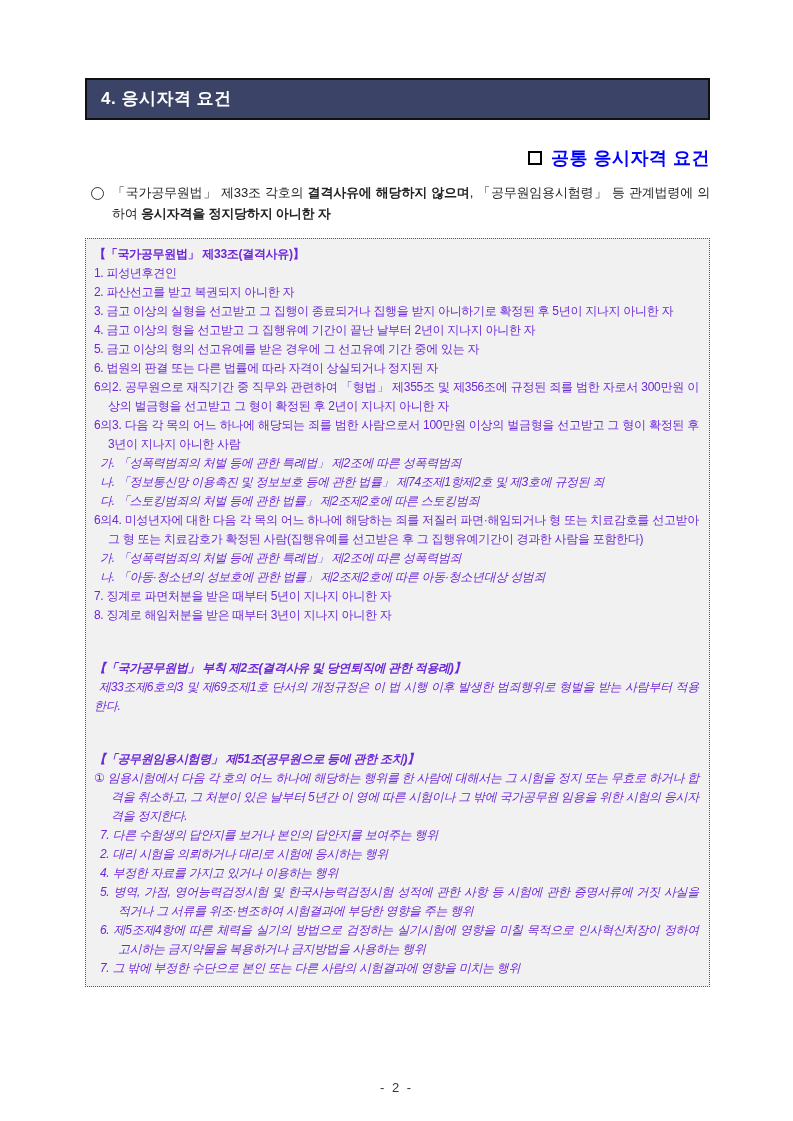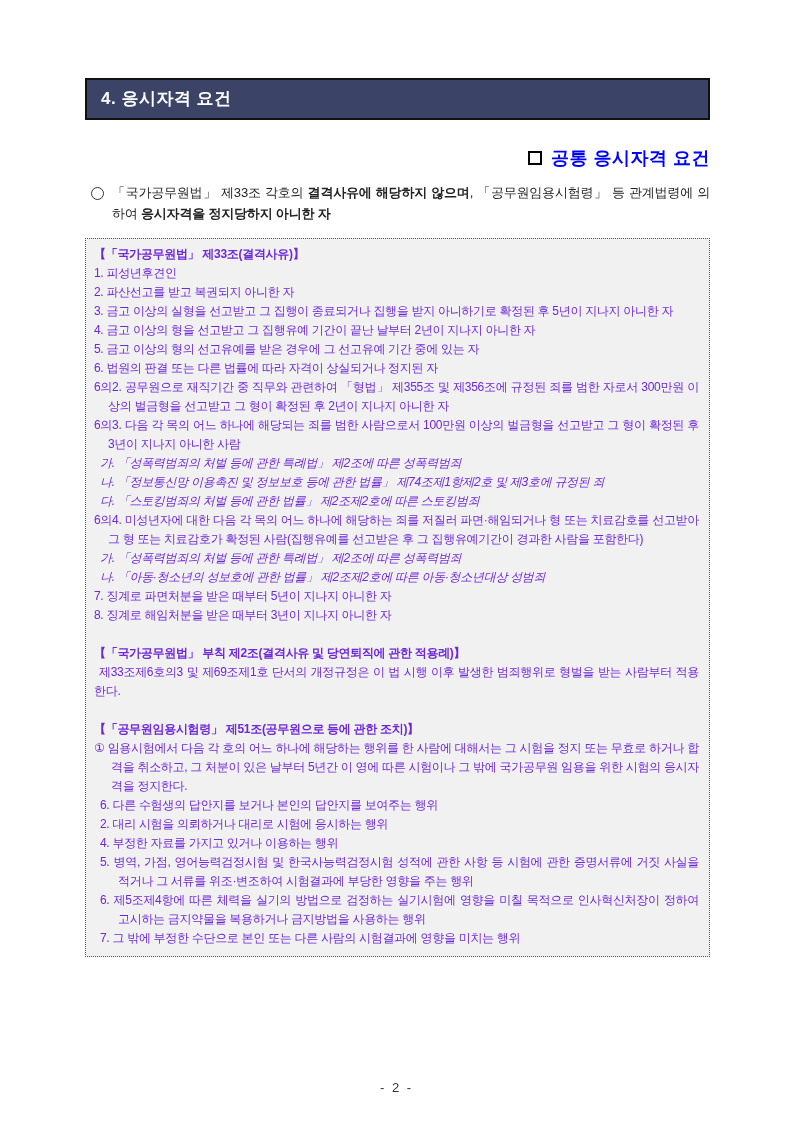--- a/index.html
+++ b/index.html
@@ -66,21 +66,21 @@
   
   .notice-box {
     margin-top: 13px;
     border: 1.5px dotted #555;
     background: #f1f1f1;
     padding: 6px 10px 8px 8px;
     font-size: 12px;
     line-height: 19px;
     color: #6d28d9;
   }
-  .block + .block { margin-top: 19px; }
+  .block + .block { margin-top: 34px; font-style: italic; }
   .blk-heading { font-weight: bold; letter-spacing: -0.3px; }
   .ln { text-align: justify; letter-spacing: -0.3px; }
   .ln.item    { padding-left: 14px; text-indent: -14px; }
   .ln.subitem { padding-left: 34px; text-indent: -28px; font-style: italic; }
   .ln.body    { padding-left: 0;    text-indent: 5px;  }
   .ln.para    { padding-left: 17px; text-indent: -17px; }
   .ln.numitem { padding-left: 24px; text-indent: -18px; }
   
   .footer {
     position: absolute;
@@ -131,21 +131,21 @@
         <div class="ln item">7. 징계로 파면처분을 받은 때부터 5년이 지나지 아니한 자</div>
         <div class="ln item">8. 징계로 해임처분을 받은 때부터 3년이 지나지 아니한 자</div>
       </div>
       <div class="block">
         <div class="blk-heading">【「국가공무원법」 부칙 제2조(결격사유 및 당연퇴직에 관한 적용례)】</div>
         <div class="ln body">제33조제6호의3 및 제69조제1호 단서의 개정규정은 이 법 시행 이후 발생한 범죄행위로 형벌을 받는 사람부터 적용한다.</div>
       </div>
       <div class="block">
         <div class="blk-heading">【「공무원임용시험령」 제51조(공무원으로 등에 관한 조치)】</div>
         <div class="ln para">① 임용시험에서 다음 각 호의 어느 하나에 해당하는 행위를 한 사람에 대해서는 그 시험을 정지 또는 무효로 하거나 합격을 취소하고, 그 처분이 있은 날부터 5년간 이 영에 따른 시험이나 그 밖에 국가공무원 임용을 위한 시험의 응시자격을 정지한다.</div>
-        <div class="ln numitem">6. 다른 수험생의 답안지를 보거나 본인의 답안지를 보여주는 행위</div>
+        <div class="ln numitem">7. 다른 수험생의 답안지를 보거나 본인의 답안지를 보여주는 행위</div>
         <div class="ln numitem">2. 대리 시험을 의뢰하거나 대리로 시험에 응시하는 행위</div>
         <div class="ln numitem">4. 부정한 자료를 가지고 있거나 이용하는 행위</div>
         <div class="ln numitem">5. 병역, 가점, 영어능력검정시험 및 한국사능력검정시험 성적에 관한 사항 등 시험에 관한 증명서류에 거짓 사실을 적거나 그 서류를 위조·변조하여 시험결과에 부당한 영향을 주는 행위</div>
         <div class="ln numitem">6. 제5조제4항에 따른 체력을 실기의 방법으로 검정하는 실기시험에 영향을 미칠 목적으로 인사혁신처장이 정하여 고시하는 금지약물을 복용하거나 금지방법을 사용하는 행위</div>
         <div class="ln numitem">7. 그 밖에 부정한 수단으로 본인 또는 다른 사람의 시험결과에 영향을 미치는 행위</div>
       </div>
     </div>
 
   <div class="footer">- 2 -</div>
 

